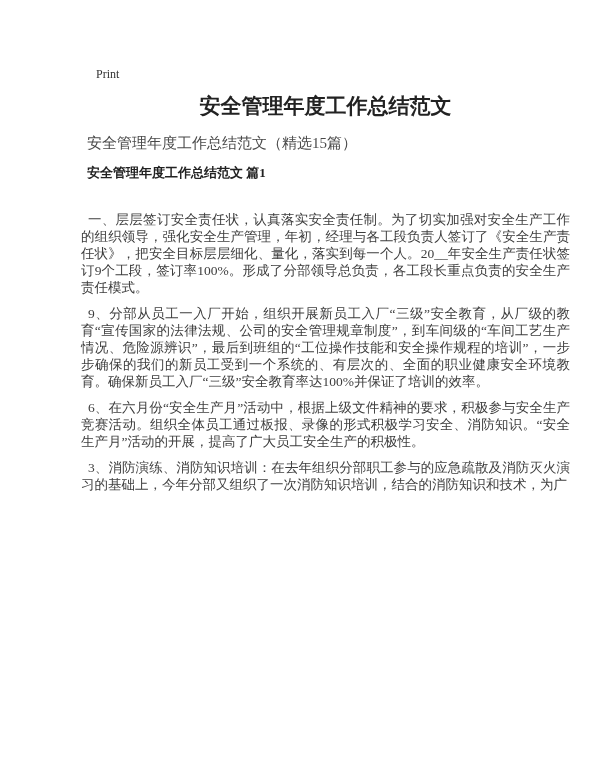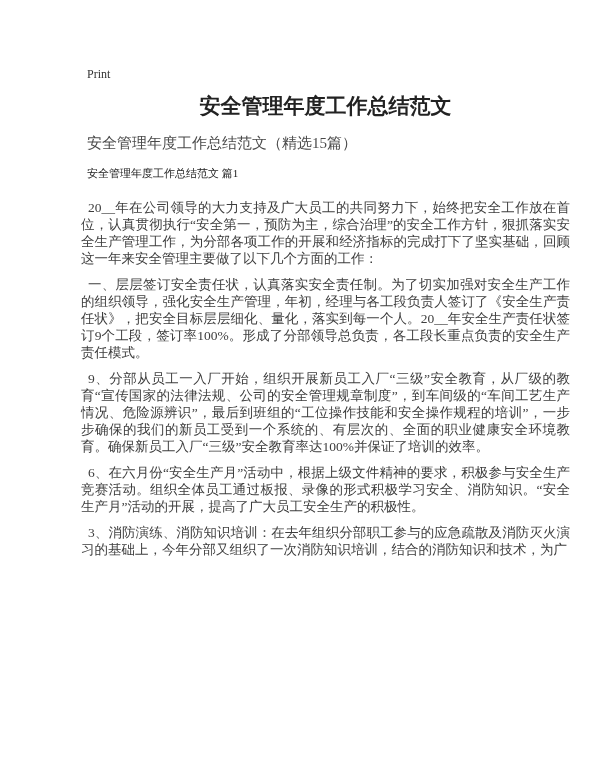--- a/index.html
+++ b/index.html
@@ -10,21 +10,21 @@
   .page {
     position: relative;
     width: 600px;
     height: 776px;
     background: #ffffff;
     overflow: hidden;
     font-family: "Liberation Serif", "DejaVu Serif", serif;
   }
   .print-link {
     position: absolute;
-    left: 87px;
+    left: 96px;
     top: 67px;
     font-size: 12px;
     color: #333333;
     text-decoration: none;
     cursor: pointer;
   }
   .content {
     position: absolute;
     left: 81px;
     top: 88px;
@@ -39,24 +39,24 @@
     color: #222222;
   }
   .doc-subtitle {
     margin: 0 0 12px 0;
     font-size: 15px;
     line-height: 17px;
     color: #4a4a4a;
     text-indent: 6px;
   }
   .section-heading {
-    margin: 0 0 17px 0;
-    font-size: 11px;
+    margin: 0 0 29px 0;
+    font-size: 13px;
     line-height: 18px;
-    font-weight: 400;
+    font-weight: 700;
     color: #222222;
     text-indent: 6px;
   }
   .content p {
     margin: 0 0 9px 0;
     font-size: 13.5px;
     line-height: 17px;
     color: #3d3d3d;
     text-align: justify;
     text-indent: 7px;
@@ -71,21 +71,20 @@
   <a class="print-link">Print</a>
 
   <div class="content">
 
     <h1 class="doc-title">安全管理年度工作总结范文</h1>
 
     <div class="doc-subtitle">安全管理年度工作总结范文（精选15篇）</div>
 
     <h2 class="section-heading">安全管理年度工作总结范文 篇1</h2>
 
-    <p>20__年在公司领导的大力支持及广大员工的共同努力下，始终把安全工作放在首位，认真贯彻执行“安全第一，预防为主，综合治理”的安全工作方针，狠抓落实安全生产管理工作，为分部各项工作的开展和经济指标的完成打下了坚实基础，回顾这一年来安全管理主要做了以下几个方面的工作：</p>
     <p>一、层层签订安全责任状，认真落实安全责任制。为了切实加强对安全生产工作的组织领导，强化安全生产管理，年初，经理与各工段负责人签订了《安全生产责任状》，把安全目标层层细化、量化，落实到每一个人。20__年安全生产责任状签订9个工段，签订率100%。形成了分部领导总负责，各工段长重点负责的安全生产责任模式。</p>
     <p>9、分部从员工一入厂开始，组织开展新员工入厂“三级”安全教育，从厂级的教育“宣传国家的法律法规、公司的安全管理规章制度”，到车间级的“车间工艺生产情况、危险源辨识”，最后到班组的“工位操作技能和安全操作规程的培训”，一步步确保的我们的新员工受到一个系统的、有层次的、全面的职业健康安全环境教育。确保新员工入厂“三级”安全教育率达100%并保证了培训的效率。</p>
     <p>6、在六月份“安全生产月”活动中，根据上级文件精神的要求，积极参与安全生产竞赛活动。组织全体员工通过板报、录像的形式积极学习安全、消防知识。“安全生产月”活动的开展，提高了广大员工安全生产的积极性。</p>
     <p>3、消防演练、消防知识培训：在去年组织分部职工参与的应急疏散及消防灭火演习的基础上，今年分部又组织了一次消防知识培训，结合的消防知识和技术，为广</p>
 
   </div>
 
 </div>
 
 </body></html>

